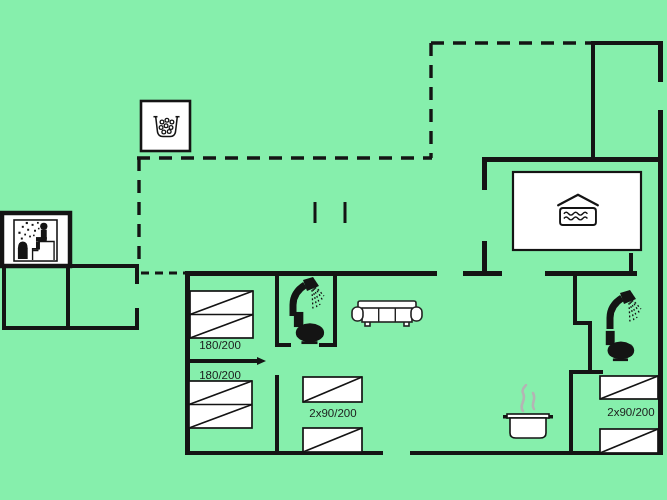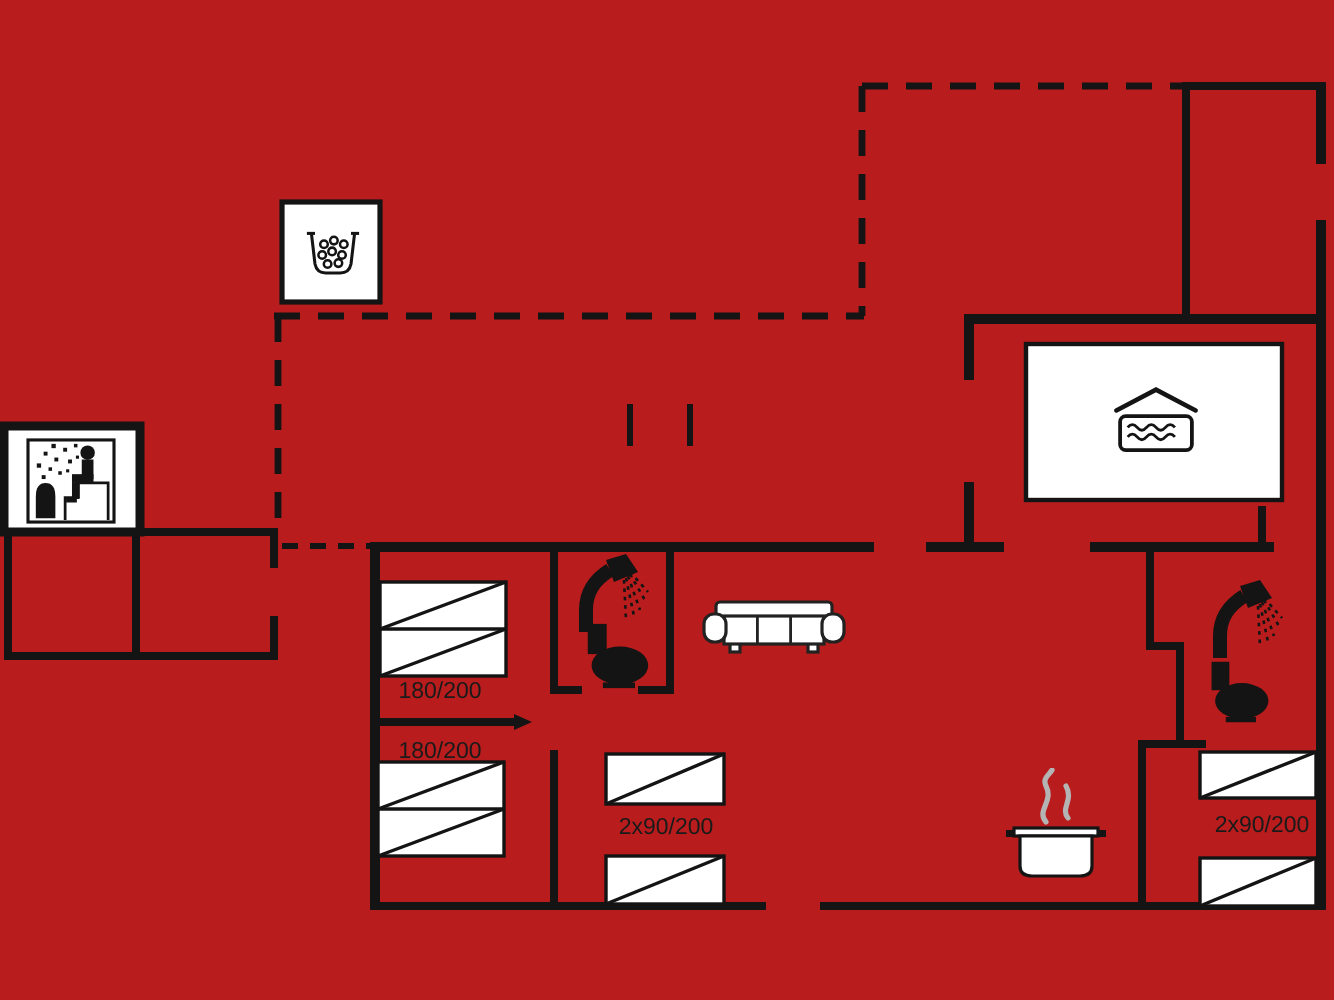--- a/index.html
+++ b/index.html
@@ -1,17 +1,17 @@
 <!DOCTYPE html>
 <html><head>
 <meta charset="utf-8">
 <title>Floor plan</title>
 <style>
   html,body{margin:0;padding:0;background:#ffffff;}
-  .stage{position:relative;width:667px;height:500px;background:#b91c1c;overflow:hidden;
+  .stage{position:relative;width:667px;height:500px;background:#86efac;overflow:hidden;
          font-family:"Liberation Sans",sans-serif;}
   svg{display:block;}
 </style>
 </head>
 <body>
 
 <div class="stage">
   <svg id="plan-svg" width="667" height="500" viewBox="0 0 667 500" xmlns="http://www.w3.org/2000/svg">
     <defs>
 

